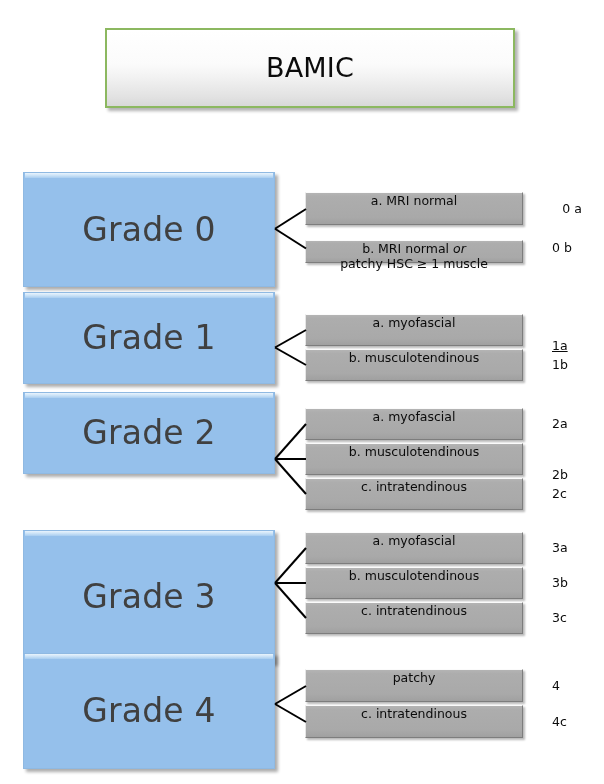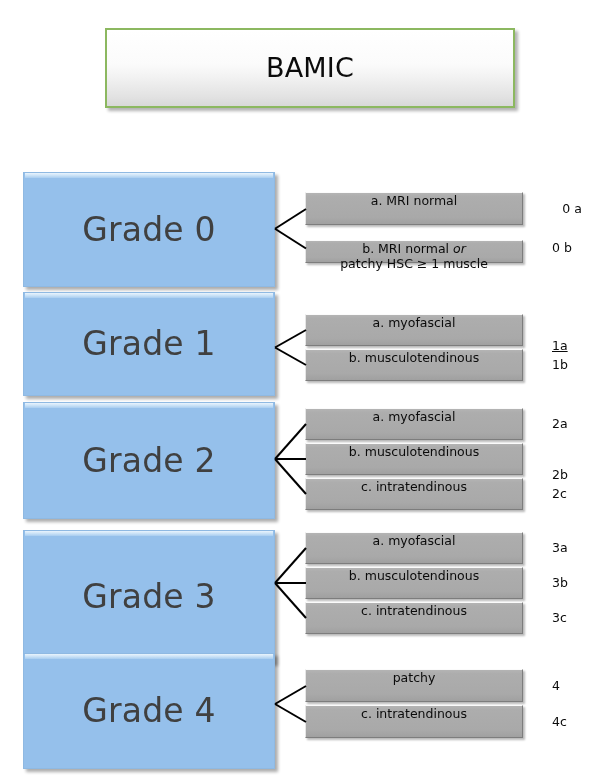--- a/index.html
+++ b/index.html
@@ -168,38 +168,38 @@
       <div class="sub-box" style="top: 228px; height: 23px; margin-top: 12px;">
         <span class="sub-text">b. MRI normal <em>or</em><br>patchy HSC ≥ 1 muscle</span>
       </div>
       <div class="code-label" style="top: 240px;">0 b</div>
       <svg class="connector" width="36" height="51.5" style="top: 202.5px;">
         <line x1="3" y1="25.75" x2="34" y2="6" stroke="#000000" stroke-width="2" shape-rendering="geometricPrecision"></line>
         <line x1="3" y1="25.75" x2="34" y2="45.5" stroke="#000000" stroke-width="2" shape-rendering="geometricPrecision"></line>
       </svg>
     </div>
     <div class="grade-row">
-      <div class="grade-box" style="top: 292px; height: 104px;">
+      <div class="grade-box" style="top: 292px; height: 92px;">
         <span class="grade-label">Grade 1</span>
       </div>
       <div class="sub-box" style="top: 314px; height: 32px;">
         <span class="sub-text">a. myofascial</span>
       </div>
       <div class="code-label" style="top: 338px; text-decoration: underline;">1a</div>
       <div class="sub-box" style="top: 349px; height: 32px;">
         <span class="sub-text">b. musculotendinous</span>
       </div>
       <div class="code-label" style="top: 357px;">1b</div>
       <svg class="connector" width="36" height="47" style="top: 324px;">
         <line x1="3" y1="23.5" x2="34" y2="6" stroke="#000000" stroke-width="2" shape-rendering="geometricPrecision"></line>
         <line x1="3" y1="23.5" x2="34" y2="41" stroke="#000000" stroke-width="2" shape-rendering="geometricPrecision"></line>
       </svg>
     </div>
     <div class="grade-row">
-      <div class="grade-box" style="top: 402px; height: 117px; text-align: center;">
+      <div class="grade-box" style="top: 392px; height: 82px; text-align: center;">
         <span class="grade-label">Grade 2</span>
       </div>
       <div class="sub-box" style="top: 408px; height: 32px;">
         <span class="sub-text">a. myofascial</span>
       </div>
       <div class="code-label" style="top: 416px;">2a</div>
       <div class="sub-box" style="top: 443px; height: 32px;">
         <span class="sub-text">b. musculotendinous</span>
       </div>
       <div class="code-label" style="top: 451px; margin-top: 16px;">2b</div>

